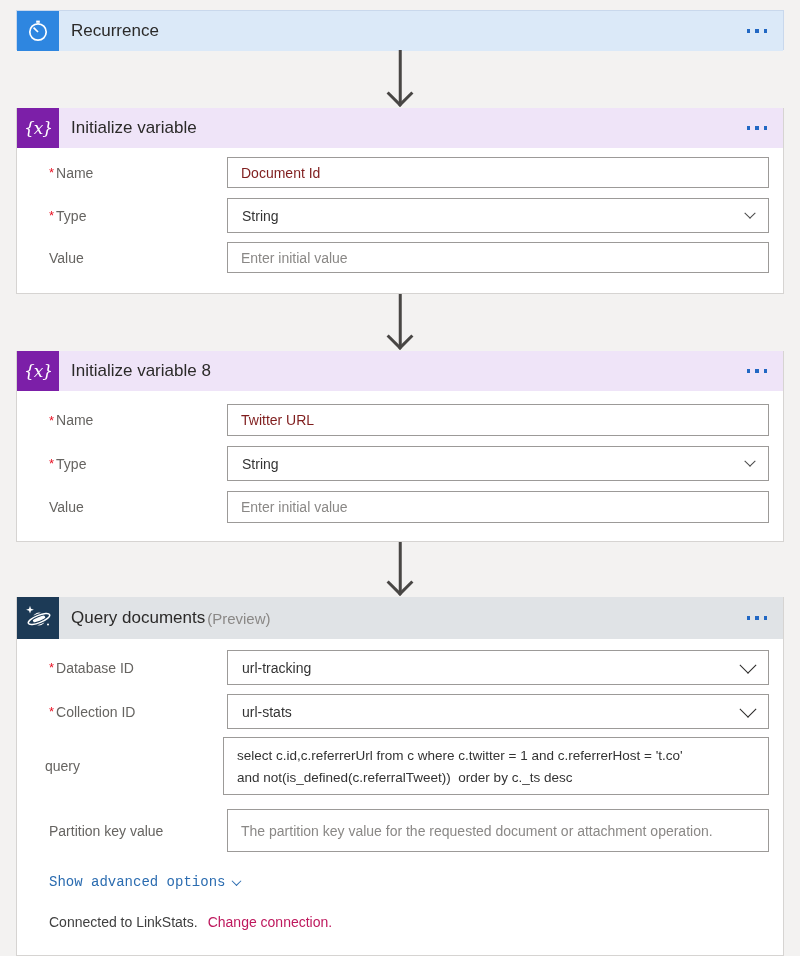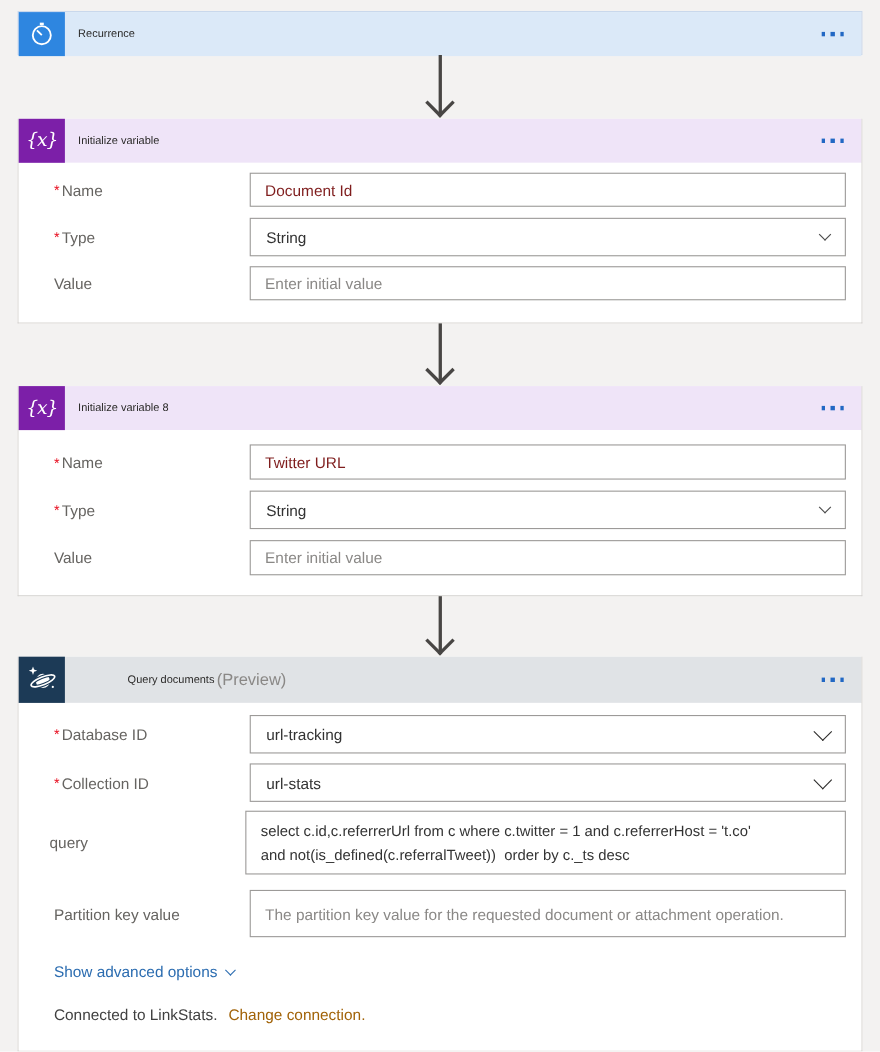--- a/index.html
+++ b/index.html
@@ -4,64 +4,64 @@
 <style>
   * { margin:0; padding:0; box-sizing:border-box; }
   body { font-family:"Liberation Sans","DejaVu Sans",sans-serif; }
   .canvas { width:800px; height:956px; background:#f3f2f1; overflow:hidden; padding:10px 16px 0; }
 
   .card { width:768px; background:#fff; border:1px solid #d6d4d2; border-top:none; }
   .card.header-only { border:1px solid #c9d8ec; }
   .card-header { display:flex; align-items:stretch; height:40px; cursor:pointer; }
   .hdr-icon { width:42px; flex:none; display:flex; align-items:center; justify-content:center; color:#fff; }
   .hdr-title-wrap { flex:1; display:flex; align-items:center; padding-left:12px; overflow:hidden; }
-  .hdr-title { font-size:10px; color:#2b2a29; white-space:nowrap; }
+  .hdr-title { font-size:17px; color:#2b2a29; white-space:nowrap; }
   .hdr-subtitle { font-size:15px; color:#8a8886; margin-left:2px; white-space:nowrap; }
   .menu-btn { display:flex; align-items:center; gap:5px; padding:0 16px; cursor:pointer; }
   .menu-btn i { width:3.5px; height:3.5px; background:#2268c4; display:block; }
 
   .glyph-x { font-family:"DejaVu Serif",serif; font-style:italic; font-size:17px; letter-spacing:-1px; }
 
   .card-body { background:#fff; }
   .frow { display:flex; align-items:stretch; padding:0 14px 0 32px; }
   .flabel { width:178px; flex:none; display:flex; align-items:center; font-size:14px; color:#666461; }
   .req { color:#e81123; margin-right:2px; font-size:13px; }
   .fctrl { flex:1; display:flex; }
   input.tb { flex:1; width:100%; border:1px solid #9c9a98; background:#fff; padding:0 13px; font-size:14px; color:#7f1d1d; font-family:inherit; outline:none; }
   input.tb::placeholder { color:#8a8886; opacity:1; }
   .dd { flex:1; display:flex; align-items:center; justify-content:space-between; border:1px solid #9c9a98; background:#fff; padding:0 14px; font-size:14px; color:#333; cursor:pointer; }
   .chev { width:8px; height:8px; border-right:1.5px solid #4a4a4a; border-bottom:1.5px solid #4a4a4a; transform:rotate(45deg) translate(-2px,-2px); flex:none; }
   .chev.big { width:12px; height:12px; border-right:1.4px solid #2b2a29; border-bottom:1.4px solid #2b2a29; }
   .querybox { flex:1; border:1px solid #9c9a98; background:#fff; padding:7px 13px; font-size:13.5px; color:#333; line-height:22px; cursor:text; }
   .qline { white-space:pre; overflow:hidden; }
 
-  .adv-row { display:flex; align-items:center; padding:0 14px 0 32px; height:18px; }
+  .adv-row { display:flex; align-items:flex-start; padding:0 14px 0 32px; height:18px;font-family:Liberation Mono, monospace; }
   .adv-link { display:flex; align-items:center; gap:8px; color:#2b6cb0; font-size:14px; cursor:pointer; }
   .adv-link .chev { border-color:#2b6cb0; width:7px; height:7px; transform:rotate(45deg) translate(-1px,-1px); }
   .conn-row { display:flex; align-items:center; padding:0 14px 0 32px; height:16px; font-size:14px; }
   .conn-status { color:#404040; }
-  .conn-link { color:#a16207; margin-left:10px; cursor:pointer; }
+  .conn-link { color:#be185d; margin-left:10px; cursor:pointer; }
 
   .connector { position:relative; width:768px; }
   .connector .stem { position:absolute; left:50%; transform:translateX(-50%); top:0; bottom:3px; width:2.5px; background:#484644; }
   .connector .head { position:absolute; bottom:5px; left:50%; width:19px; height:19px; border-right:3px solid #484644; border-bottom:3px solid #484644; transform:translateX(-50%) rotate(45deg); }
   .connector.stub .stem { bottom:0; }
 
   
   #conn-1 { height:58px; } #conn-2 { height:57px; } #conn-3 { height:55px; } #conn-4 { height:13px; }
   #card-recurrence { height:40px; }
   #card-initvar .card-body { padding:9px 0 20px; }
   #card-initvar .frow-name { height:31px; }
   #card-initvar .frow-type { height:35px; margin-top:10px; }
   #card-initvar .frow-value { height:31px; margin-top:9px; }
   #card-initvar2 .card-body { padding:13px 0 18px; }
   #card-initvar2 .frow-name { height:32px; }
   #card-initvar2 .frow-type { height:35px; margin-top:10px; }
   #card-initvar2 .frow-value { height:32px; margin-top:10px; }
-  #card-query .card-header { height:42px;gap:45px; }
+  #card-query .card-header { height:42px; }
   #card-query .card-body { padding:11px 0 25px; }
   #card-query .frow-db { height:35px; }
   #card-query .frow-coll { height:35px; margin-top:9px; }
   #card-query .frow-query { height:58px; margin-top:8px;padding-left:28px; }
   #card-query .frow-part { height:43px; margin-top:14px; }
   #card-query .adv-row { margin-top:22px; }
   #card-query .conn-row { margin-top:22px; }
 </style>
 </head>
 <body>

